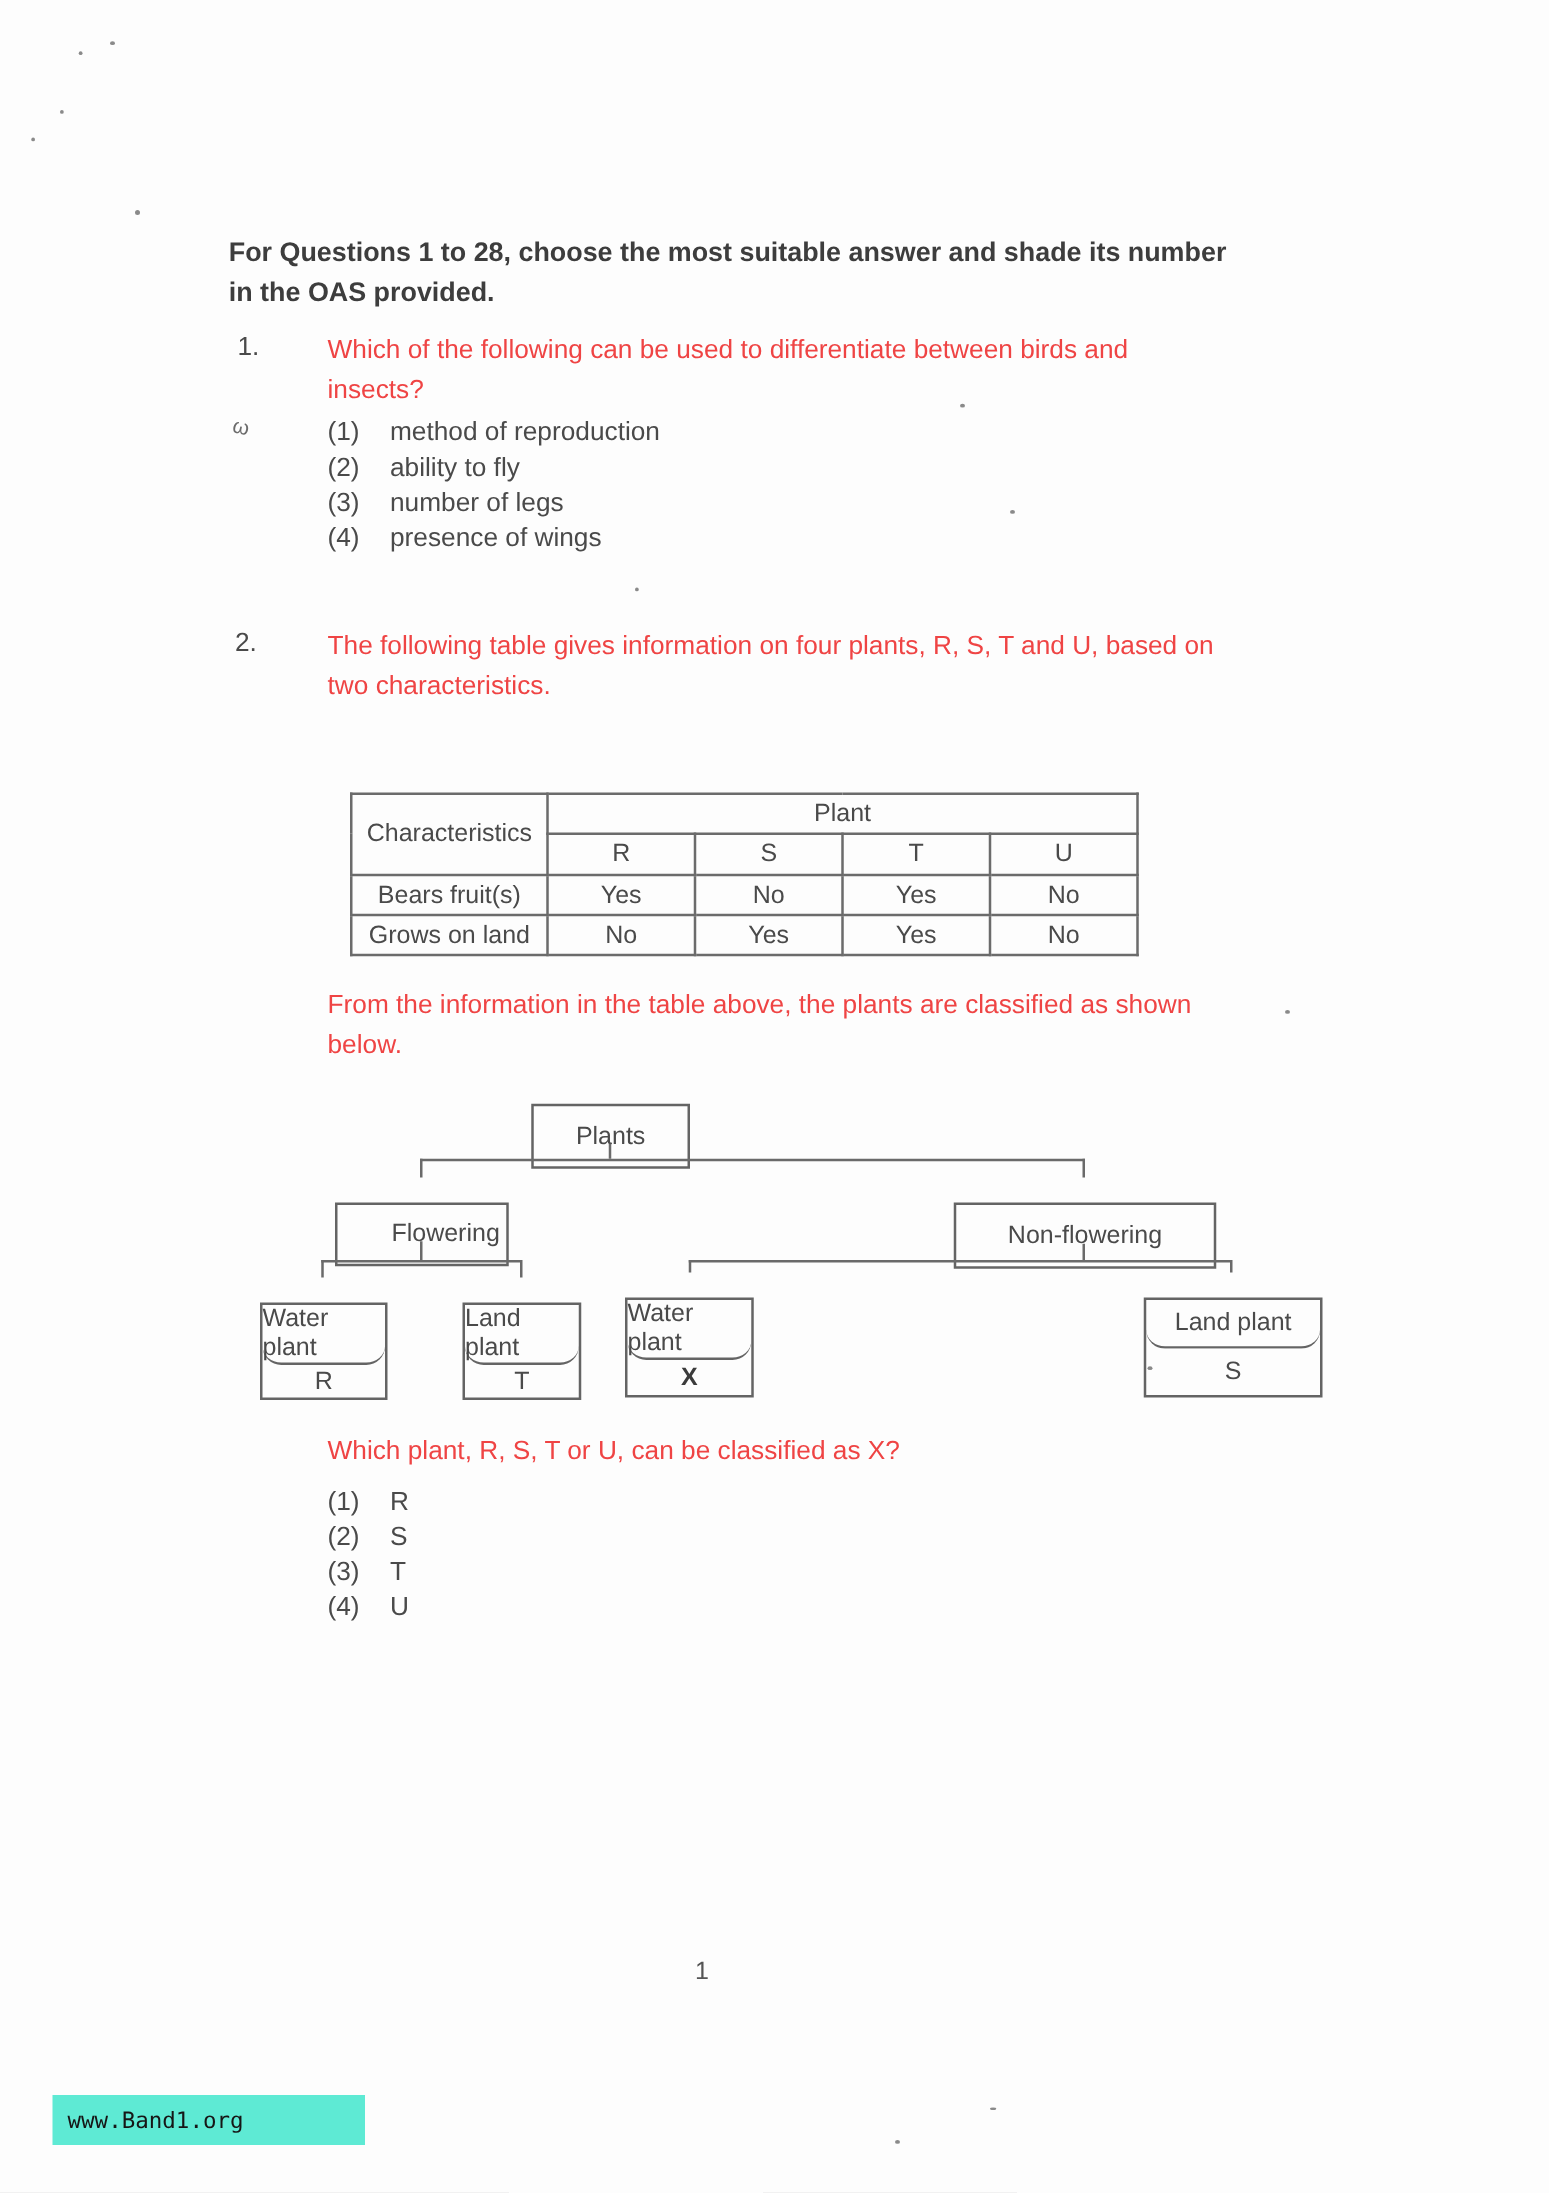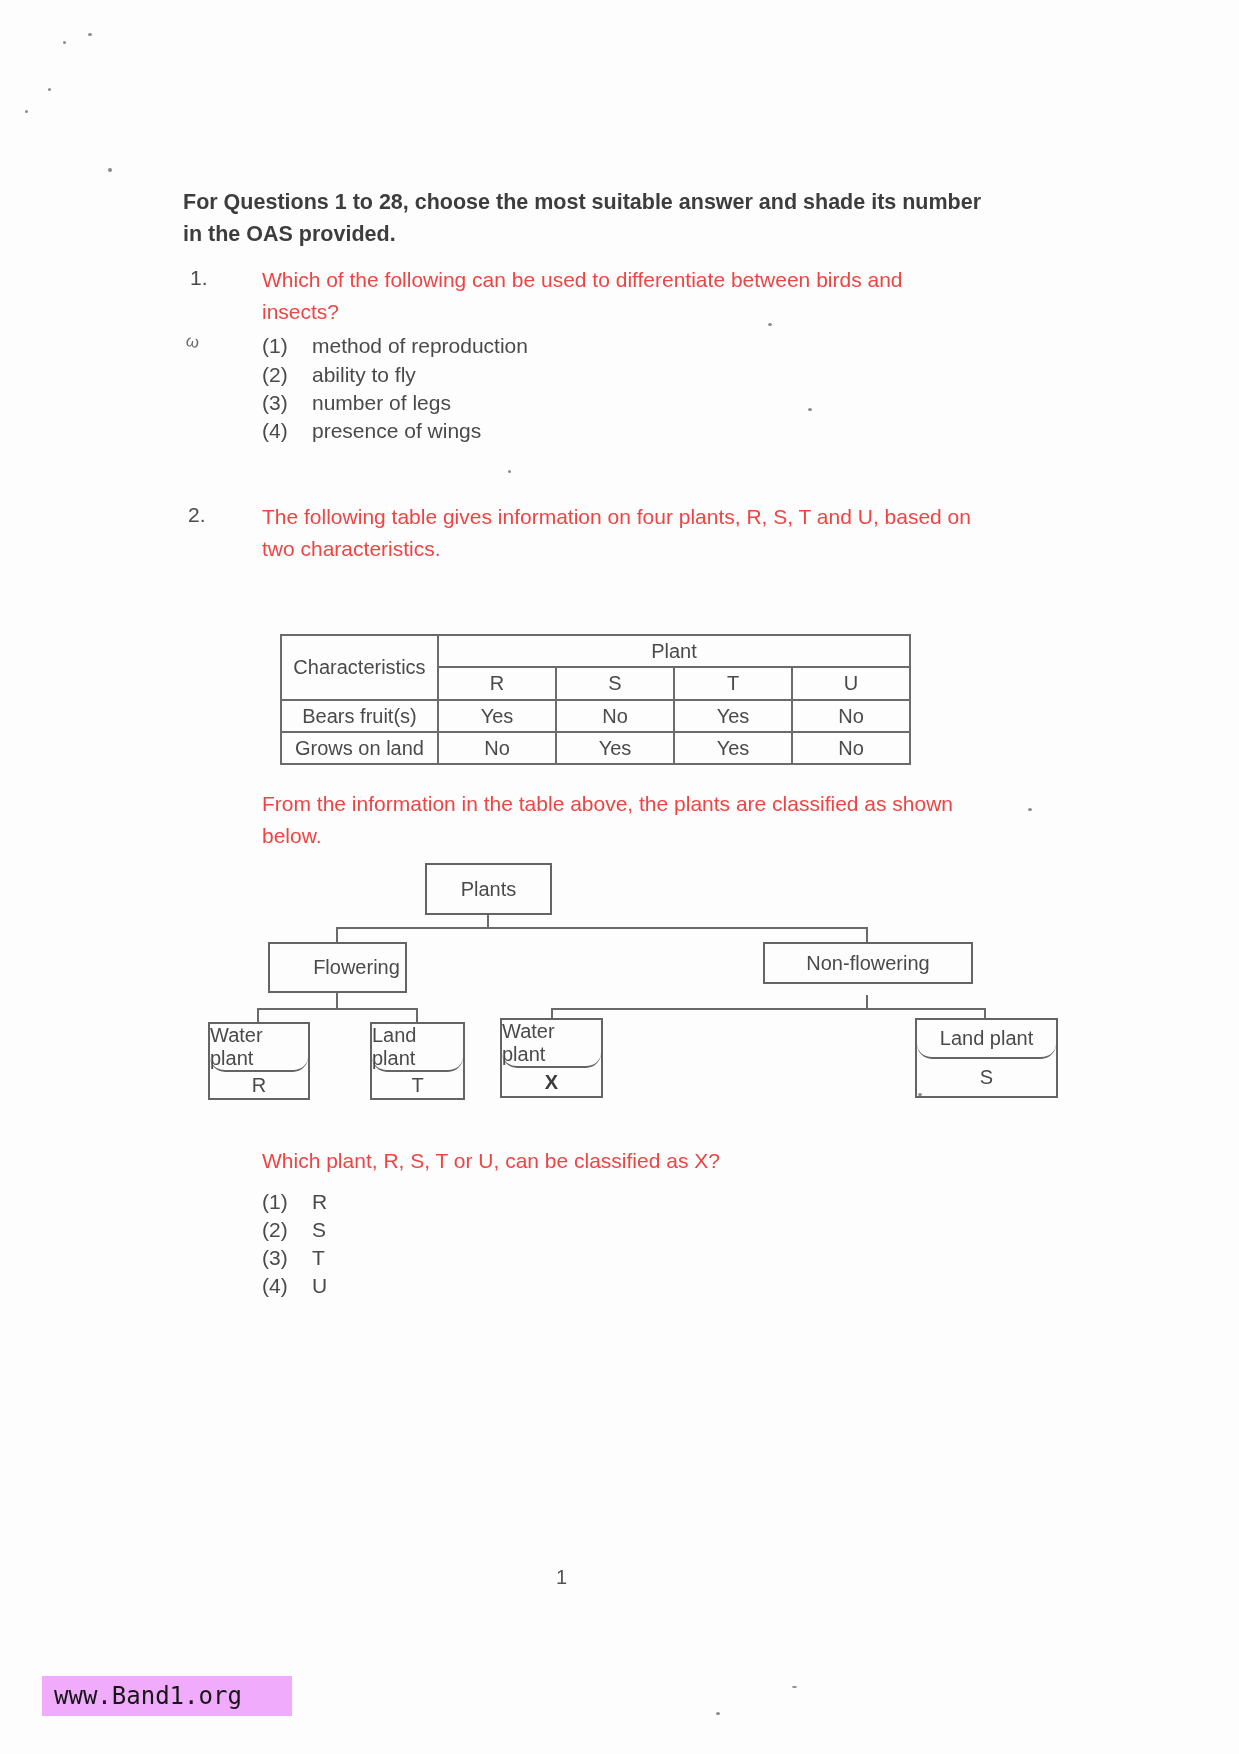--- a/index.html
+++ b/index.html
@@ -39,35 +39,36 @@
   td.c-plant{height:30px;}
   td.c-col{width:116px;height:31px;}
   td.c-rowlabel{height:30px;border-radius:12px;}
   
   .tbox{
     position:absolute;
     border:2px solid #646464;
     display:flex;align-items:center;justify-content:center;
     font-size:20px;color:#4a4a4a;background:transparent;
     box-sizing:border-box;
+    margin-top:20px;
   }
   .leaf{flex-direction:column;align-items:stretch;justify-content:flex-start;padding:0;}
   .leaf .half{
     flex:1;display:flex;align-items:center;justify-content:center;border-radius:15px;
   }
   .leaf .half.top{border-bottom:2px solid #646464;}
   .hline{position:absolute;height:0;border-top:2px solid #6a6a6a;}
   .vline{position:absolute;width:0;border-left:2px solid #6a6a6a;}
   .letterX{font-weight:bold;color:#3b3b3b;}
   .pageno{left:556px;top:1566px;font-size:20px;color:#555;}
   .watermark{
-    left:42px;top:1676px;width:250px;height:40px;background:#f0abfc;
+    left:42px;top:1676px;width:250px;height:40px;background:#5eead4;
     display:flex;align-items:center;
     font-family:"DejaVu Sans Mono", monospace;
-    font-size:24px;color:#161616;padding-left:12px;box-sizing:border-box;
+    font-size:18px;color:#161616;padding-left:12px;box-sizing:border-box;
   }
   .speck{position:absolute;background:#8a8a8a;border-radius:50%;}
 </style>
 </head>
 <body>
 
 <div class="page">
 
   <div class="speck" style="left:88px;top:33px;width:4px;height:3px;"></div>
   <div class="speck" style="left:63px;top:41px;width:3px;height:3px;"></div>
@@ -145,21 +146,21 @@
   <div>
 
     <div class="tbox" style="left:425px;top:863px;width:127px;height:52px;">Plants</div>
 
     <div class="vline" style="left:487px;top:915px;height:12px;"></div>
     <div class="hline" style="left:336px;top:927px;width:532px;"></div>
     <div class="vline" style="left:336px;top:927px;height:15px;"></div>
     <div class="vline" style="left:866px;top:927px;height:15px;"></div>
 
     <div class="tbox" style="left:268px;top:942px;width:139px;height:51px;padding-left:38px;">Flowering</div>
-    <div class="tbox" style="left:763px;top:942px;width:210px;height:42px;">Non-flowering</div>
+    <div class="tbox" style="left:763px;top:942px;width:210px;height:53px;">Non-flowering</div>
 
     <div class="vline" style="left:336px;top:993px;height:15px;"></div>
     <div class="hline" style="left:257px;top:1008px;width:160px;"></div>
     <div class="vline" style="left:257px;top:1008px;height:14px;"></div>
     <div class="vline" style="left:416px;top:1008px;height:14px;"></div>
 
     <div class="vline" style="left:866px;top:995px;height:13px;"></div>
     <div class="hline" style="left:551px;top:1008px;width:434px;"></div>
     <div class="vline" style="left:551px;top:1008px;height:10px;"></div>
     <div class="vline" style="left:984px;top:1008px;height:10px;"></div>

